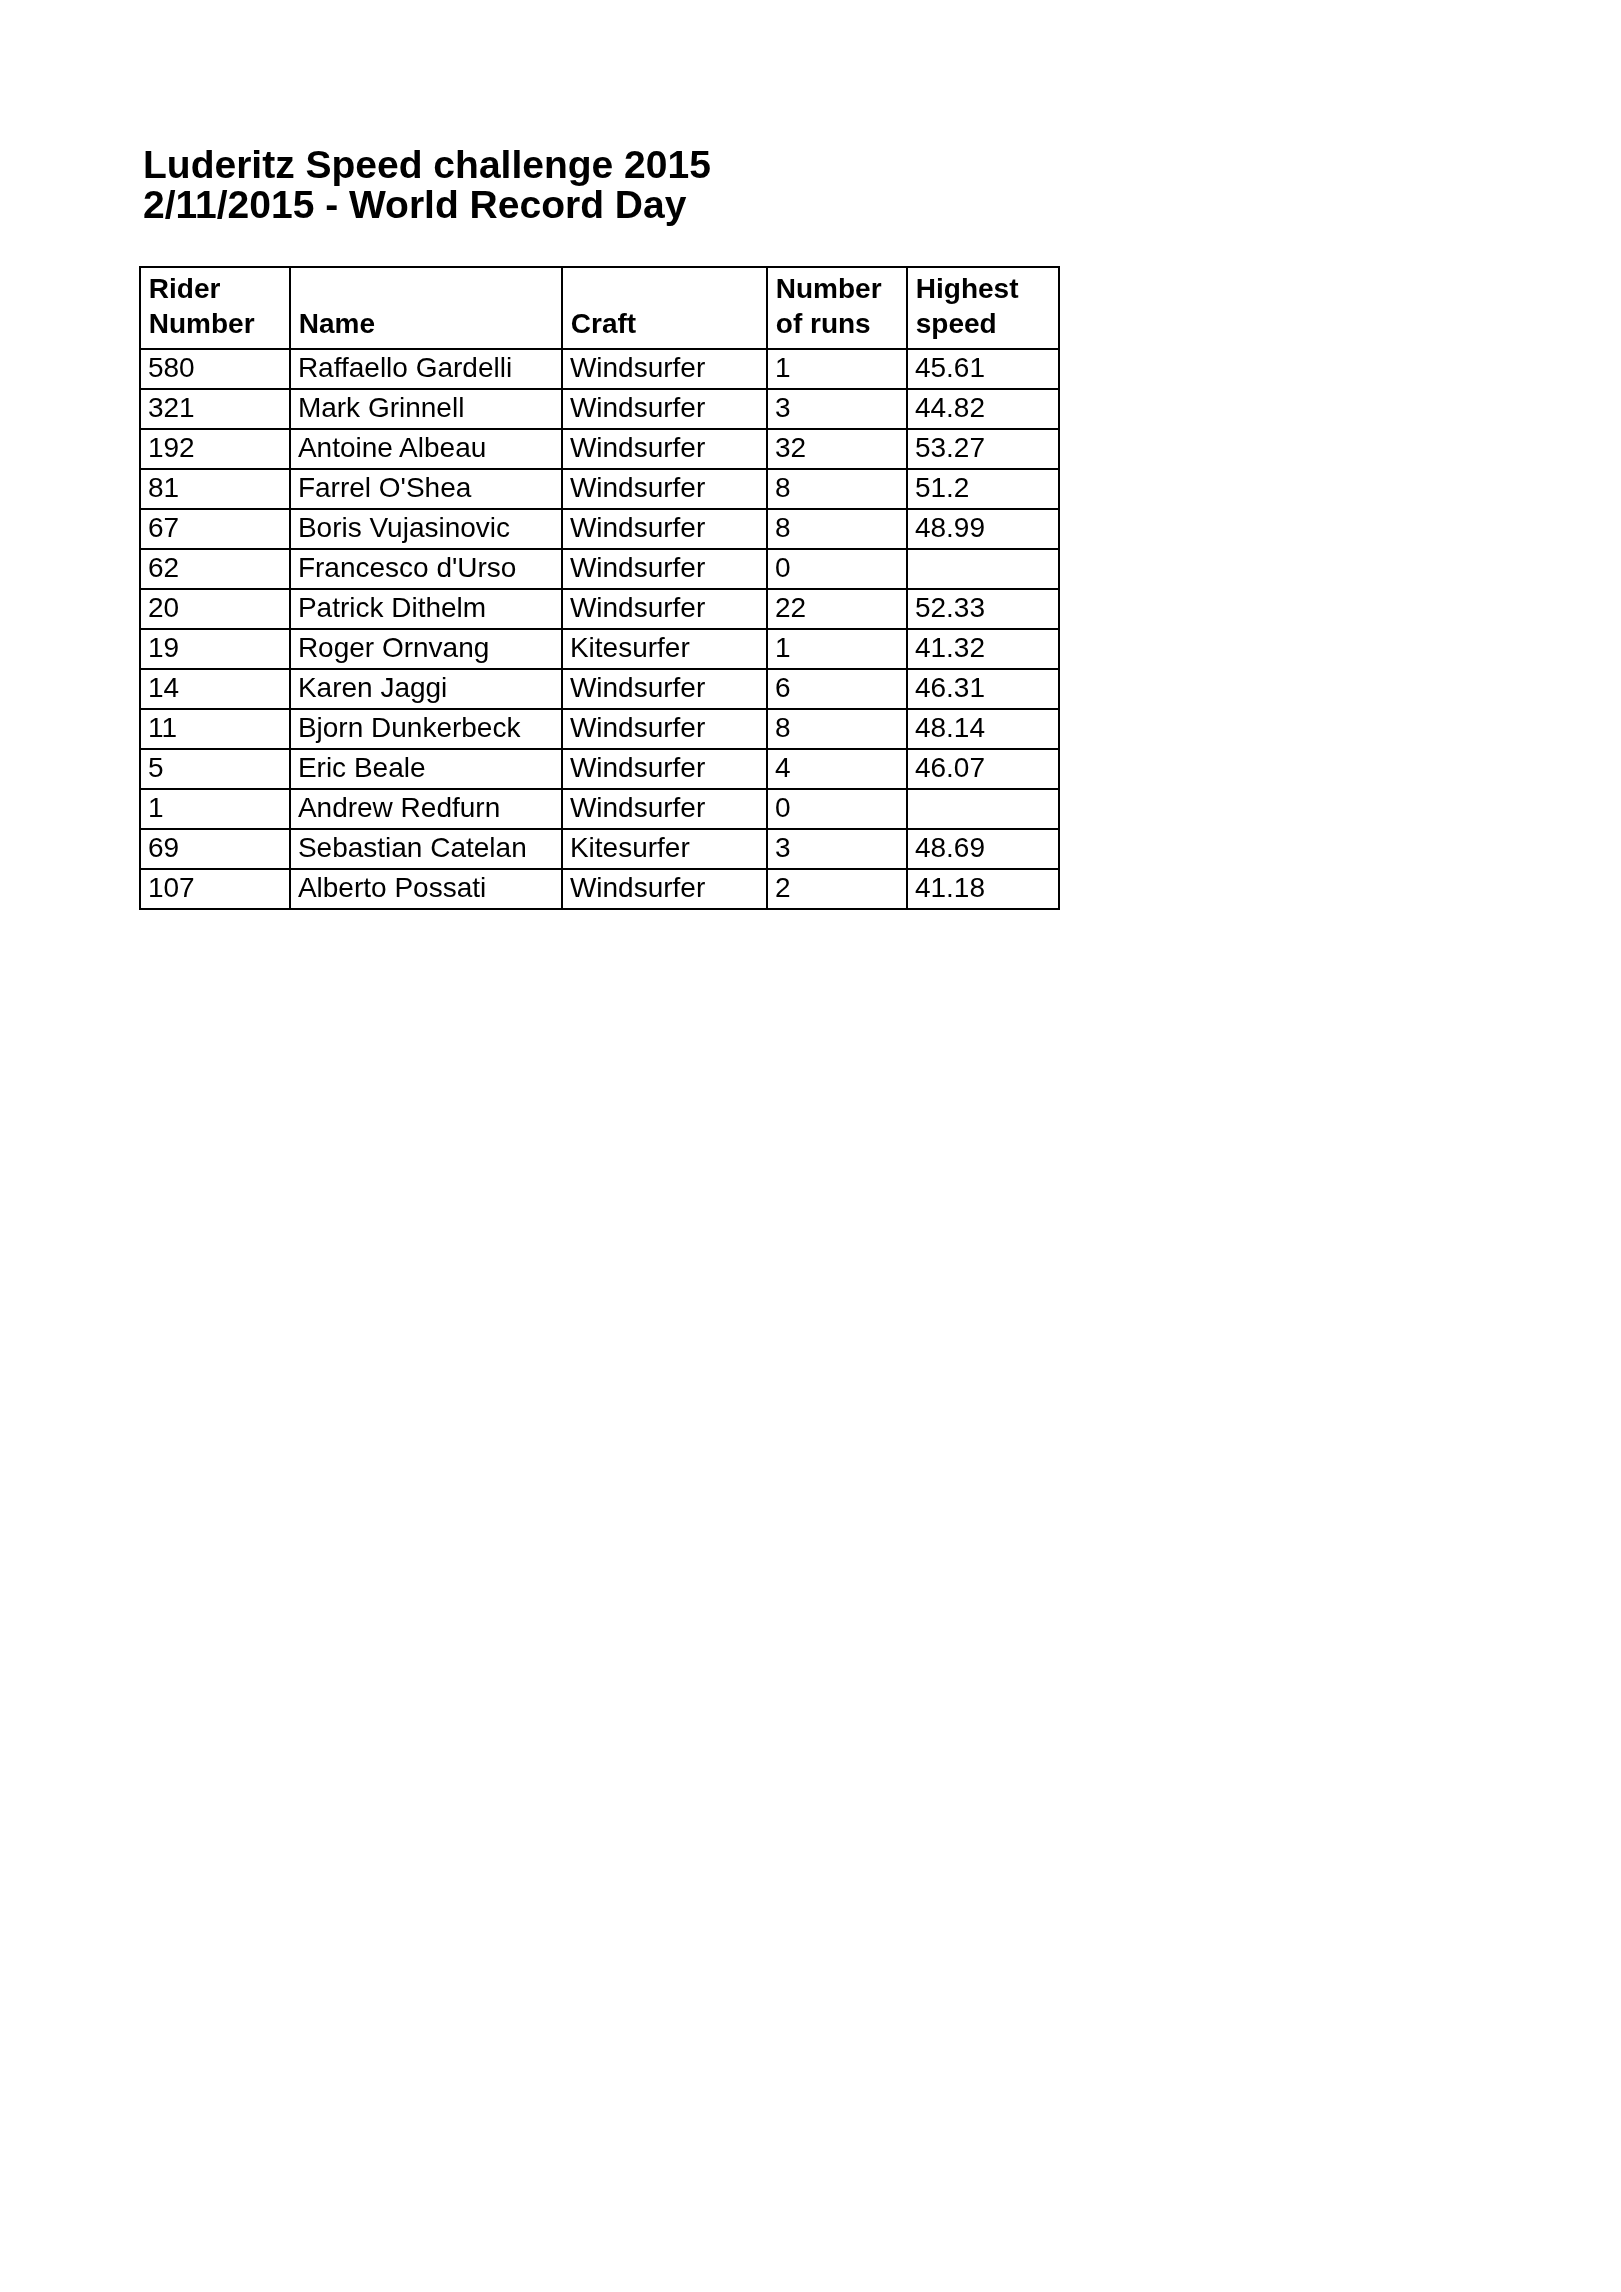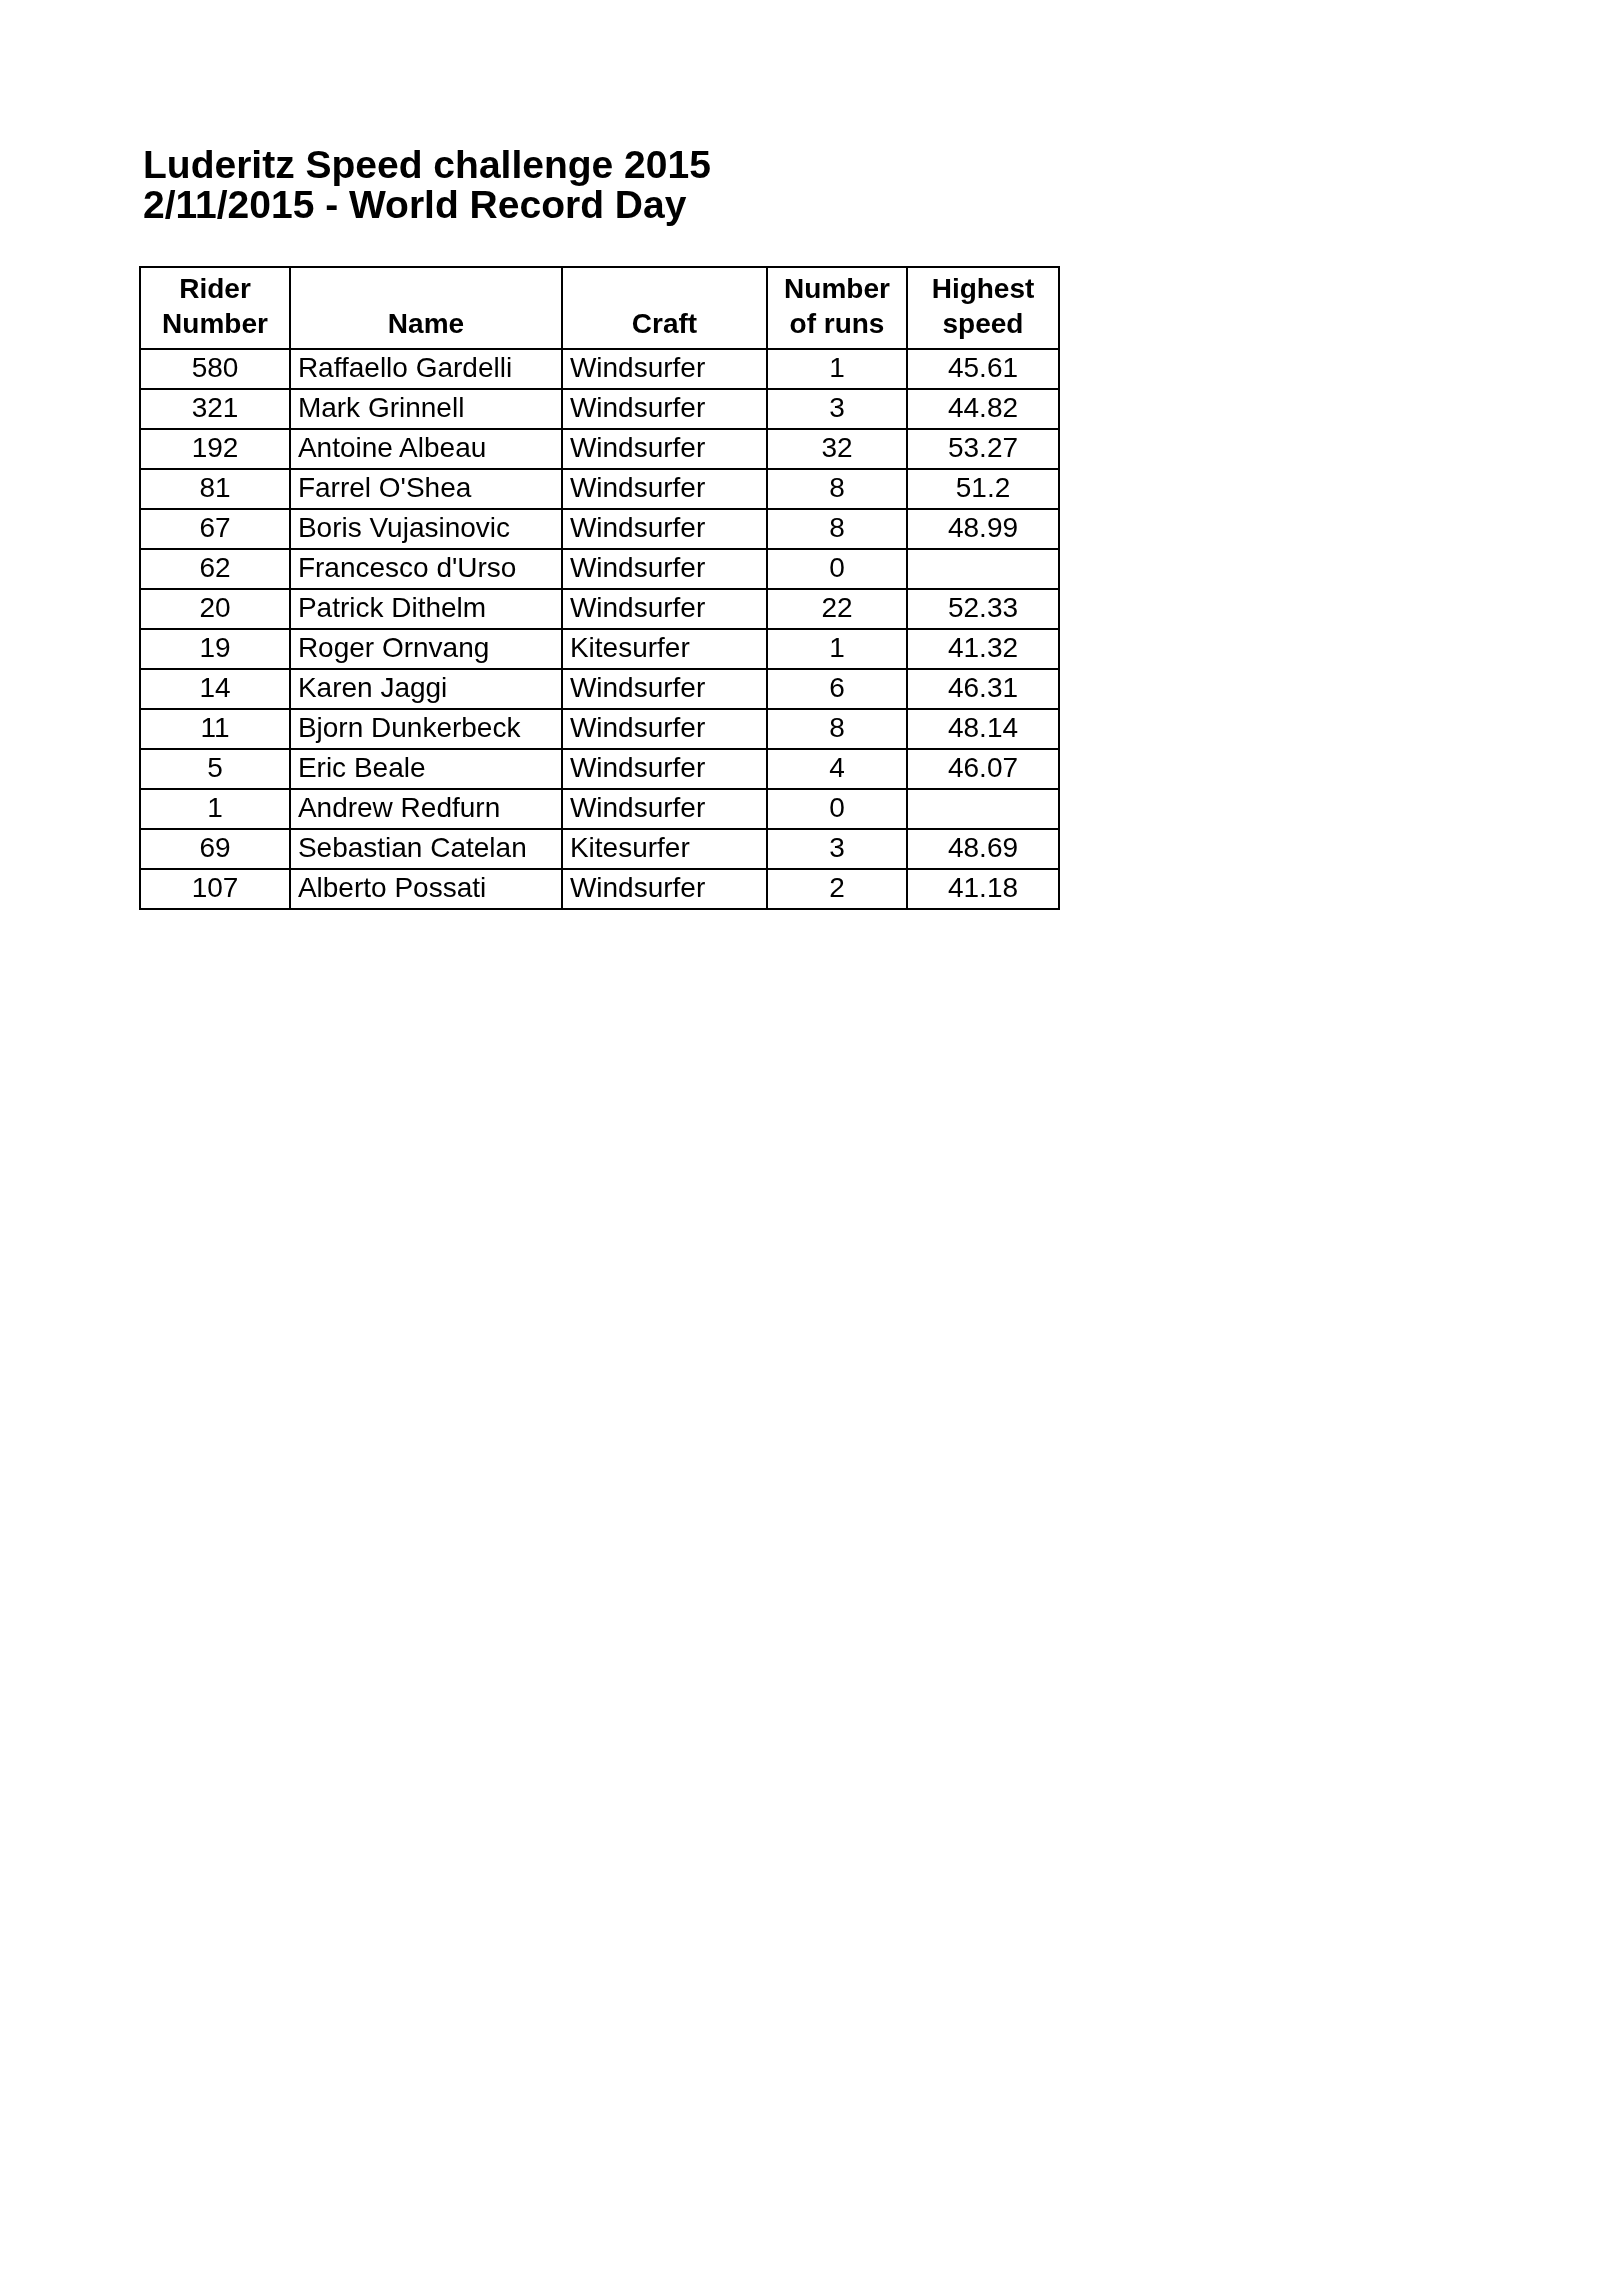--- a/index.html
+++ b/index.html
@@ -35,33 +35,33 @@
   }
   table.results th,
   table.results td {
     border: 2.9px solid #000000;
     vertical-align: bottom;
     overflow: hidden;
     font-size: 28px;
   }
   table.results th {
     font-weight: bold;
-    text-align: center;
+    text-align: left;
     height: 79px;
     padding: 2.9px 7.8px 6.9px 7.8px;
     line-height: 35px;
     white-space: pre-line;
   }
   table.results td {
     height: 40px;
     padding: 0 6.9px 4.9px 6.9px;
     line-height: 30px;
     white-space: nowrap;
   }
-  td.num { text-align: center; }
+  td.num { text-align: left; }
   td.txt { text-align: left; }
   .col-rider  { width: 150px; }
   .col-name   { width: 272px; }
   .col-craft  { width: 205px; }
   .col-runs   { width: 140px; }
   .col-speed  { width: 152px; }
 </style>
 </head>
 <body>
 

